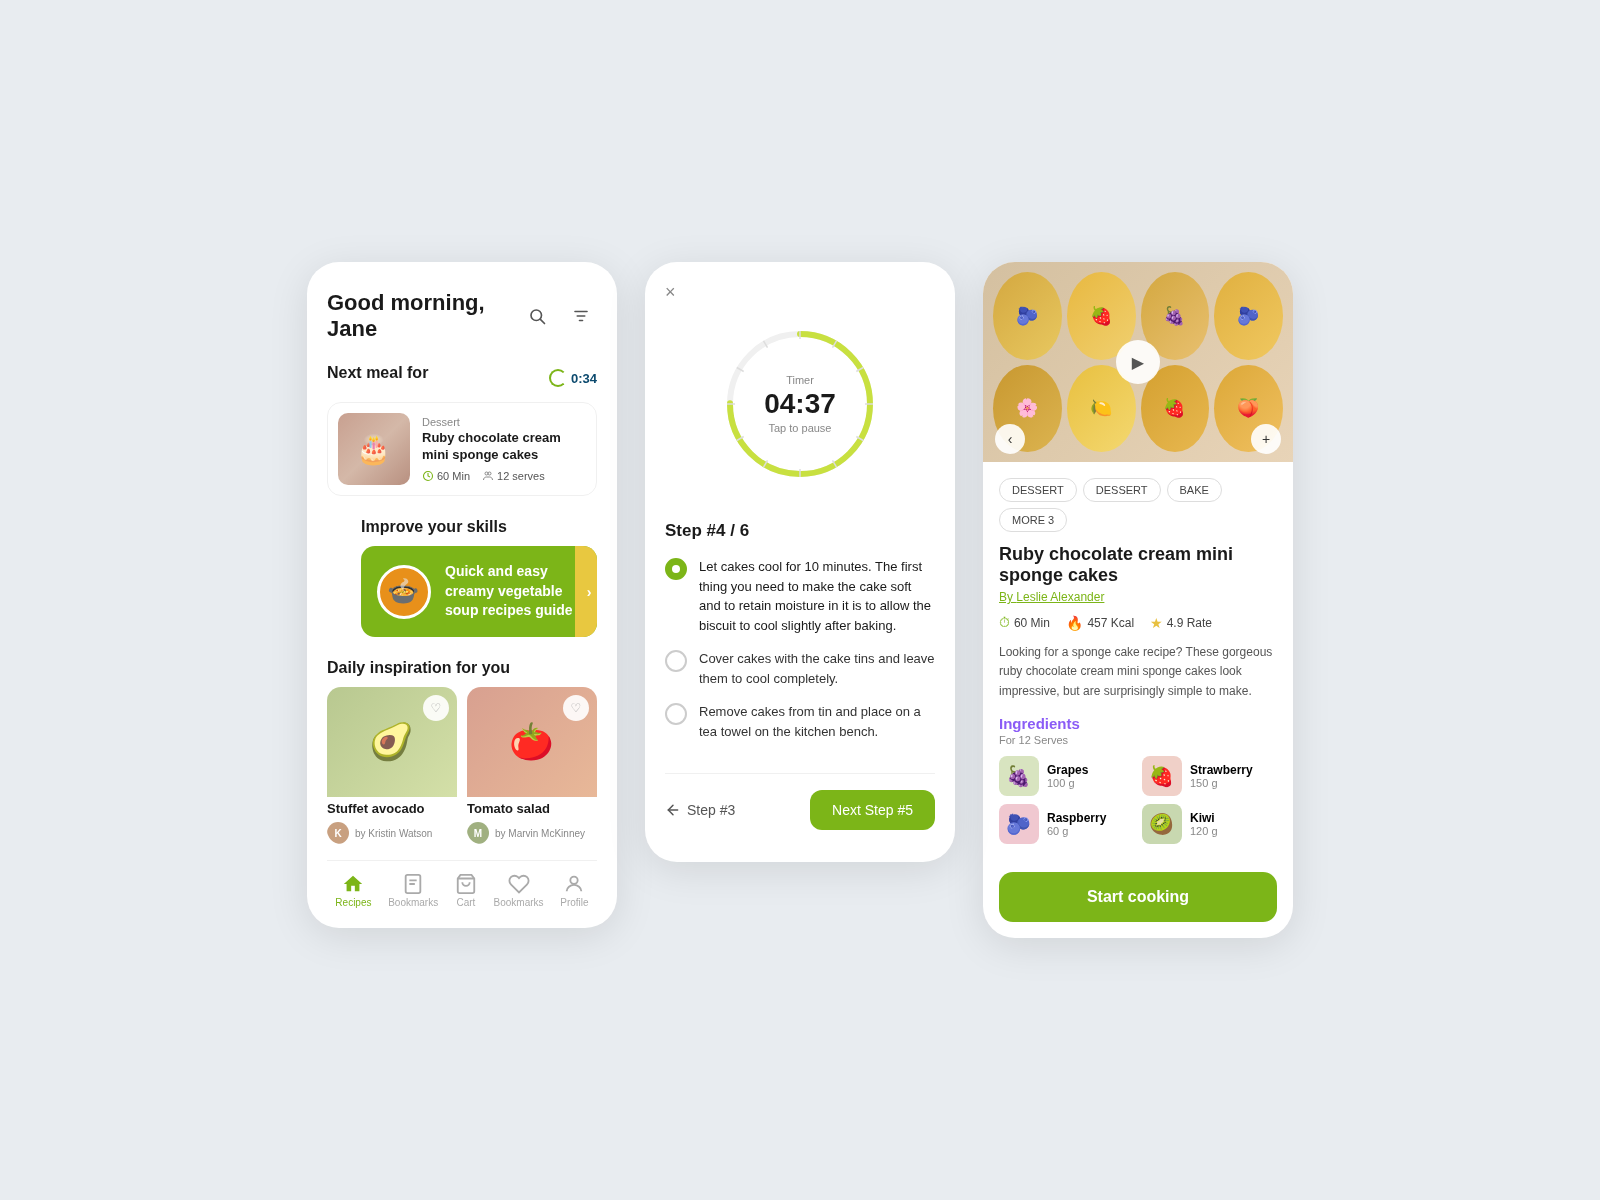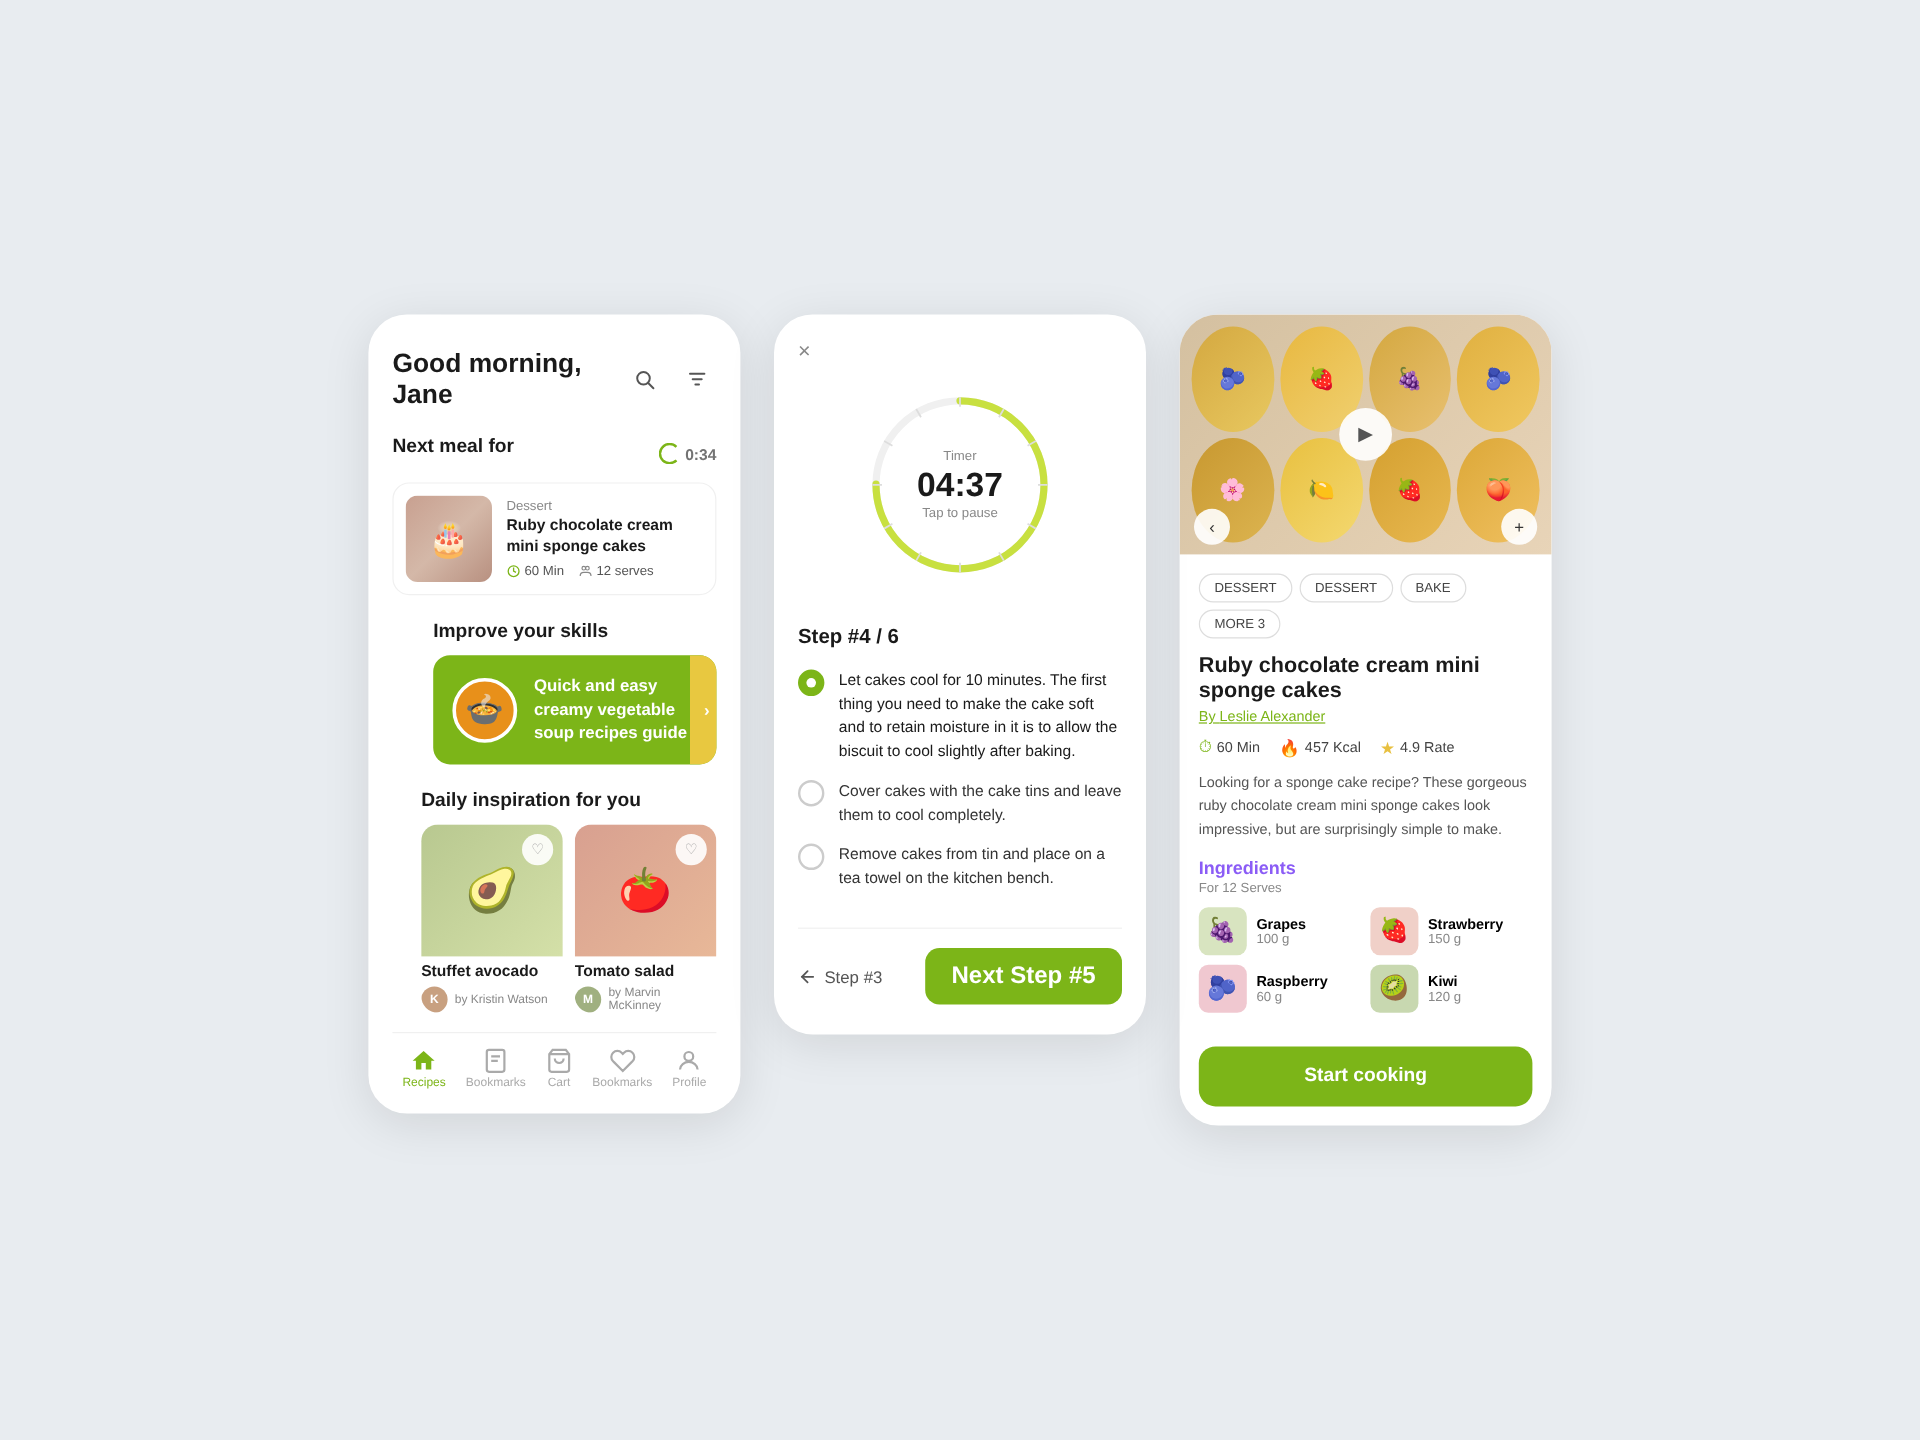--- a/index.html
+++ b/index.html
@@ -68,21 +68,21 @@
     .meal-info { flex: 1; }
     .meal-category { font-size: 11px; color: #888; margin-bottom: 2px; }
     .meal-name { font-size: 13px; font-weight: 600; color: #1a1a1a; line-height: 1.3; margin-bottom: 6px; }
     .meal-meta { display: flex; gap: 12px; align-items: center; }
     .meal-meta-item { display: flex; align-items: center; gap: 3px; font-size: 11px; color: #555; }
     .next-meal-header {
       display: flex; justify-content: space-between; align-items: center; margin-bottom: 10px;
     }
     .timer-badge {
       display: flex; align-items: center; gap: 4px;
-      font-size: 13px; font-weight: 600; color: #737373;
+      font-size: 13px; font-weight: 600; color: #0c4a6e;
     }
     .timer-circle {
       width: 18px; height: 18px;
       border-radius: 50%;
       border: 2px solid #7cb518;
       border-right-color: transparent;
       display: inline-block;
     }
 
     
@@ -110,21 +110,21 @@
     .skills-arrow {
       position: absolute; right: -6px; top: 0; bottom: 0;
       width: 28px;
       background: #e8c840;
       border-radius: 0 14px 14px 0;
       display: flex; align-items: center; justify-content: center;
       font-size: 14px; color: #fff; font-weight: 700;
     }
 
     
-    .inspiration-section { margin-bottom: 16px; margin-left: 24px; }
+    .inspiration-section { margin-bottom: 16px; }
     .inspiration-grid { display: flex; gap: 10px; }
     .inspo-card {
       flex: 1;
       border-radius: 14px;
       overflow: hidden;
       position: relative;
     }
     .inspo-img {
       width: 100%; height: 110px;
       background: #c8d4a8;
@@ -224,21 +224,21 @@
       margin-top: 32px; padding-top: 16px;
       border-top: 1px solid #f0f0f0;
     }
     .step-back-btn {
       display: flex; align-items: center; gap: 6px;
       font-size: 14px; color: #555; cursor: pointer; background: none; border: none;
     }
     .step-next-btn {
       background: #7cb518; color: #fff;
       border: none; border-radius: 12px;
-      padding: 12px 22px; font-size: 20px; font-weight: 700;
+      padding: 12px 22px; font-size: 14px; font-weight: 400;
       cursor: pointer;
     }
 
     
     .screen-3 {
       width: 310px;
       overflow: hidden;
     }
     .recipe-hero {
       width: 100%; height: 200px;

